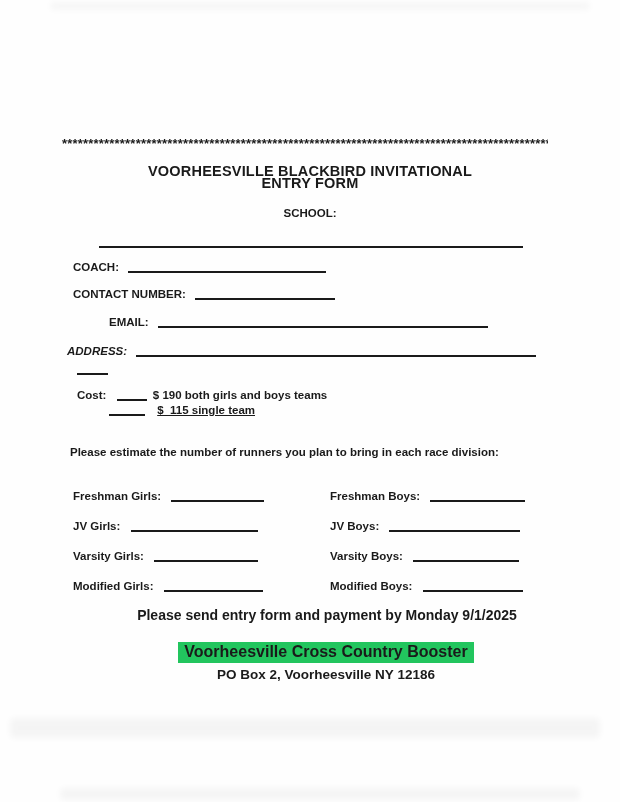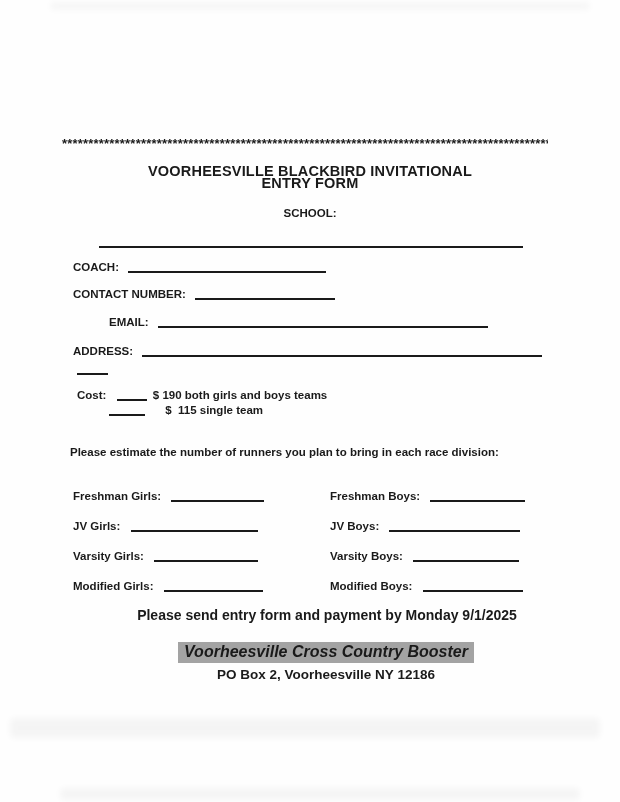--- a/index.html
+++ b/index.html
@@ -25,21 +25,21 @@
   .school-line{top:246px;left:99px;width:424px;}
   .addr2-line{top:373px;left:77px;width:31px;}
   .frow{font-size:11.5px;white-space:nowrap;}
   .blank{
     display:inline-block;height:10px;margin-bottom:-2px;
     border-bottom:2px solid #1a1a1a;
   }
   .coach-row{top:261px;left:73px;}
   .contact-row{top:288px;left:73px;}
   .email-row{top:316px;left:73px;padding-left:36px;}
-  .address-row{top:345px;left:73px;}
+  .address-row{top:345px;left:67px;font-style:italic;}
   .cost1{top:389px;left:77px;}
   .cost2{top:404px;left:109px;}
   .pre{white-space:pre;}
   .estimate{top:446px;left:62px;font-size:11.5px;padding-left:8px;}
   .divrow{left:0;width:620px;}
   .dcell-l{position:absolute;left:73px;}
   .dcell-r{position:absolute;left:330px;}
   .r1{top:490px;} .r2{top:520px;} .r3{top:550px;} .r4{top:580px;}
   .deadline{top:607px;left:34px;right:0;text-align:center;font-size:14px;}
   .footer-org{top:642px;left:32px;right:0;text-align:center;font-size:16px;}
@@ -84,21 +84,21 @@
   </div>
   <div class="abs hline addr2-line"></div>
 
   <div class="abs frow cost1">
     <span>Cost:</span>
     <span class="blank" style="width:30px;margin-left:7px;"></span>
     <span class="pre" style="margin-left:3px;">$ 190 both girls and boys teams</span>
   </div>
   <div class="abs frow cost2">
     <span class="blank" style="width:36px;"></span>
-    <span class="pre" style="margin-left:17px;">$  115 single team</span>
+    <span class="pre" style="margin-left:9px;text-decoration:underline;">$  115 single team</span>
   </div>
 
   <div class="abs estimate">Please estimate the number of runners you plan to bring in each race division:</div>
 
   <div class="abs divrow r1">
     <span class="dcell-l frow">
       <span>Freshman Girls:</span>
       <span class="blank" style="width:93px;margin-left:7px;"></span>
     </span>
     <span class="dcell-r frow">
@@ -136,21 +136,21 @@
     </span>
     <span class="dcell-r frow">
       <span>Modified Boys:</span>
       <span class="blank" style="width:100px;margin-left:7px;"></span>
     </span>
   </div>
 
   <div class="abs deadline">Please send entry form and payment by Monday 9/1/2025</div>
 
   <div class="abs footer-org">
-    <span class="hl" style="background-color: #a3a3a3; font-style: italic;">Voorheesville Cross Country Booster</span>
+    <span class="hl" style="background-color: #22c55e;">Voorheesville Cross Country Booster</span>
   </div>
   <div class="abs footer-po">PO Box 2, Voorheesville NY 12186</div>
 
   <div class="abs ghost ghost1"></div>
   <div class="abs ghost ghost2"></div>
   <div class="abs ghost ghost3"></div>
 
 </div>
 
 </body></html>

